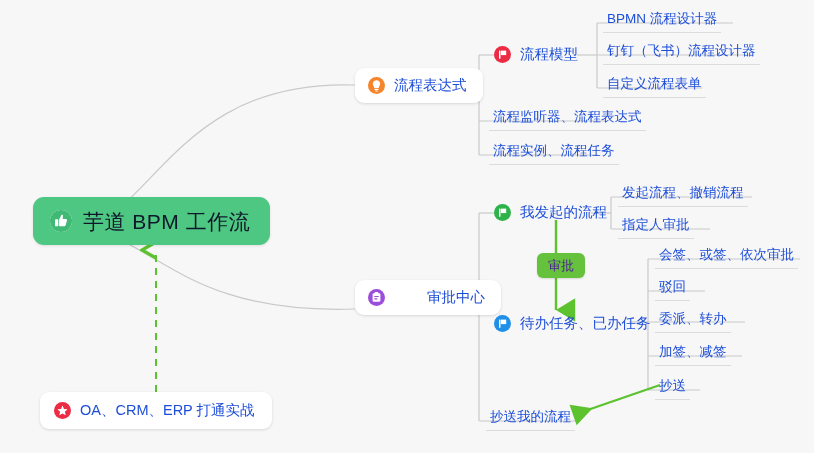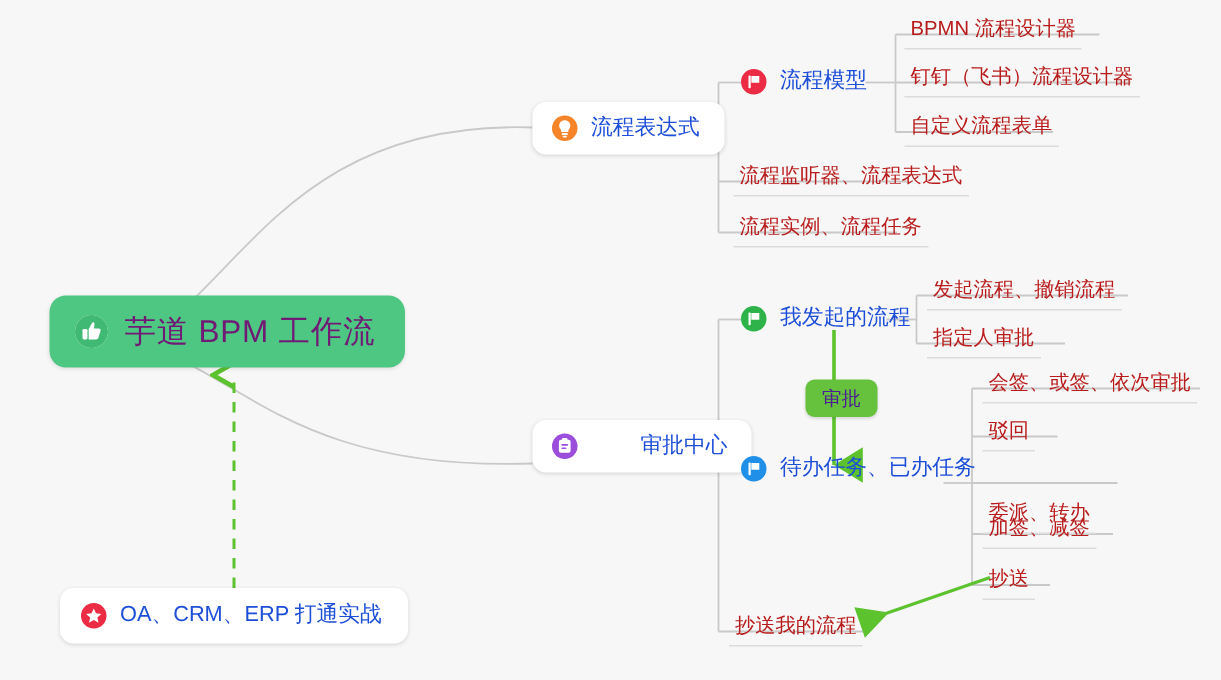--- a/index.html
+++ b/index.html
@@ -42,31 +42,31 @@
     box-shadow: 0 1px 3px rgba(0,0,0,0.13);
     padding: 9px 16px 9px 13px;
   }
   .root {
     background: #4ec783;
     border-radius: 11px;
     padding: 13px 20px 13px 17px;
     box-shadow: 0 1px 3px rgba(0,0,0,0.10);
   }
   .root .label {
-    color: #701a75;
+    color: #0f172a;
     font-size: 21px;
     letter-spacing: 0.5px;
   }
   .label {
     color: #1d4ed8;
     font-size: 14.5px;
     line-height: 1;
   }
   .plain {
-    color: #b91c1c;
+    color: #1d4ed8;
     font-size: 13.5px;
     padding: 0 4px 5px 4px;
     border-bottom: 1px solid #dcdcdc;
     line-height: 1.1;
   }
 
   
   .ricon {
     width: 17px;
     height: 17px;
@@ -230,37 +230,37 @@
     <span class="label">我发起的流程</span>
   </div>
 
   <div class="node" style="left:618px; top:186px;">
     <span class="plain">发起流程、撤销流程</span>
   </div>
   <div class="node" style="left:618px; top:218px;text-align:center;">
     <span class="plain">指定人审批</span>
   </div>
 
-  <div class="node" style="left:494px; top:304px;">
+  <div class="node" style="left:494px; top:315px;">
     <span class="ricon" style="background:#1f8fe8;">
       <svg width="17" height="17" viewBox="0 0 17 17">
         <rect x="5.0" y="4.4" width="1.5" height="8.4" rx="0.55" fill="#ffffff"></rect>
         <path d="M6.9 4.6 L12.2 4.6 L12.2 9.1 L6.9 9.1 Z" fill="#ffffff"></path>
       </svg>
     </span>
     <span class="label">待办任务、已办任务</span>
   </div>
 
   <div class="node" style="left:655px; top:248px;">
     <span class="plain">会签、或签、依次审批</span>
   </div>
   <div class="node" style="left:655px; top:280px;">
     <span class="plain">驳回</span>
   </div>
-  <div class="node" style="left:655px; top:312px;margin-top:23px;">
+  <div class="node" style="left:655px; top:312px;">
     <span class="plain">委派、转办</span>
   </div>
   <div class="node" style="left:655px; top:345px;">
     <span class="plain">加签、减签</span>
   </div>
   <div class="node" style="left:655px; top:379px;">
     <span class="plain">抄送</span>
   </div>
 
   <div class="node" style="left:486px; top:410px;">

